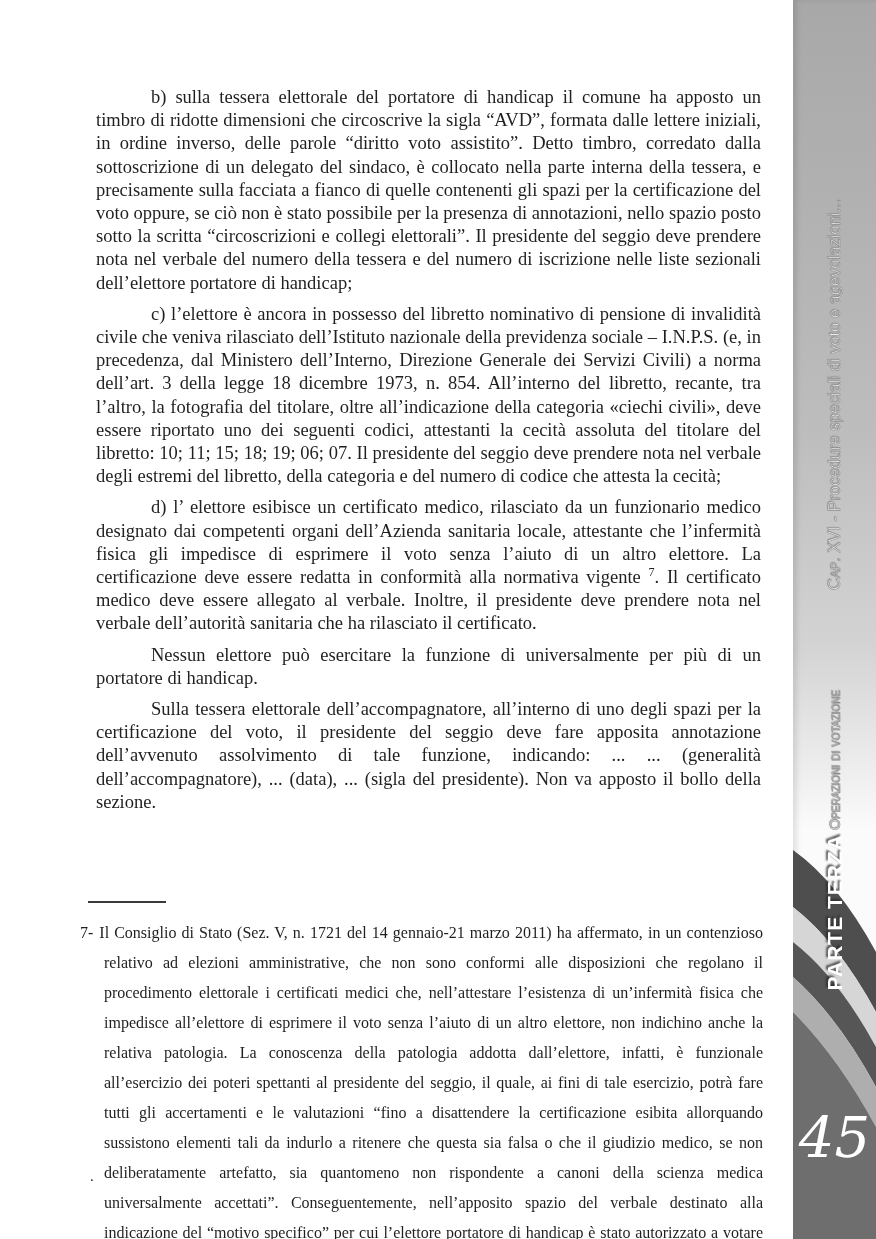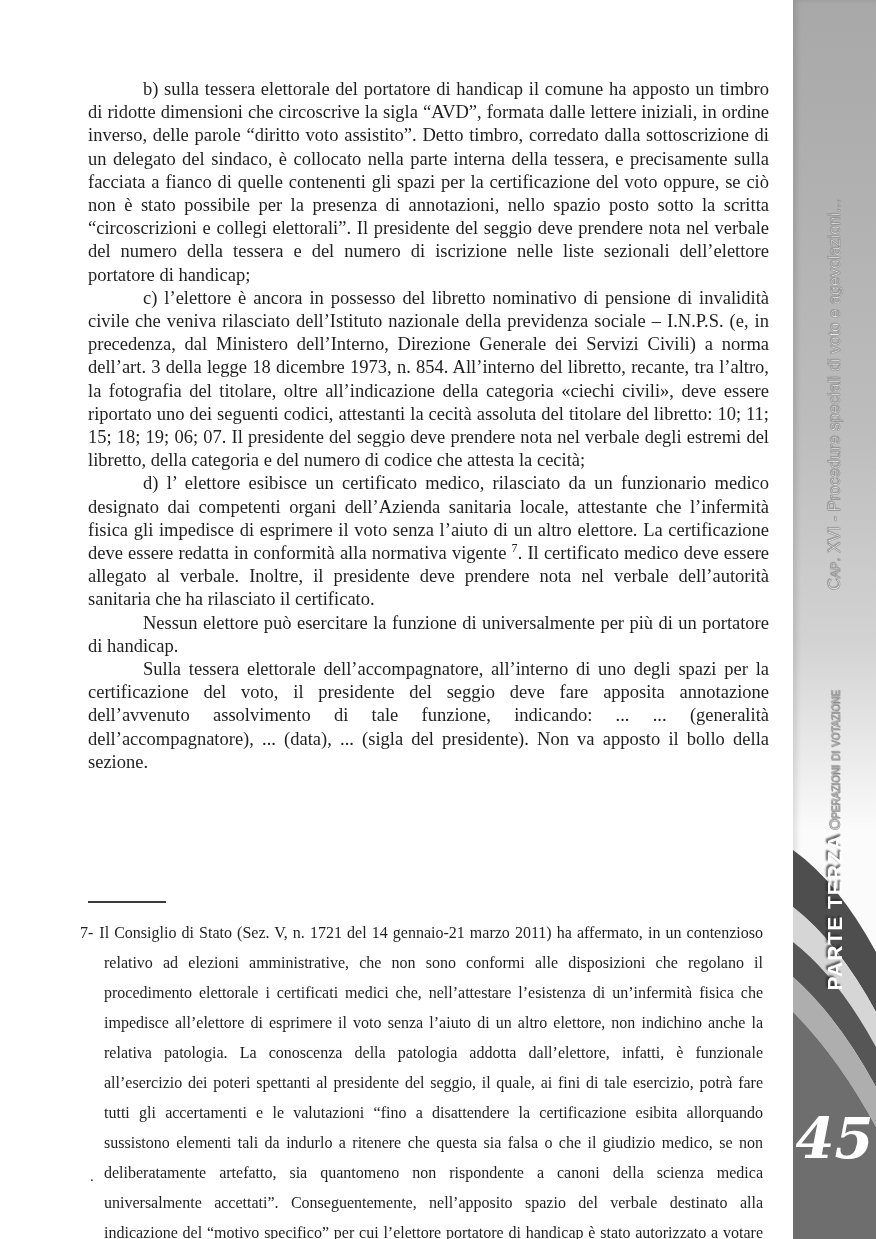--- a/index.html
+++ b/index.html
@@ -11,21 +11,21 @@
     color:#1f1f1f;
     overflow:hidden;
   }
   
   .body-text{
     position:absolute;
     left:88px;top:78px;width:681px;
     font-size:18.5px;line-height:23.2px;
     text-align:justify;
   }
-  .para{margin:0;text-indent:55px;}
+  .para{margin:8px;text-indent:55px;}
   .fn-ref{font-size:0.65em;vertical-align:super;line-height:0;}
   
   .fn-rule{
     position:absolute;left:88px;top:901px;width:78px;height:0;
     border-top:2px solid #3a3a3a;
   }
   .footnote{
     position:absolute;left:80px;top:918px;width:683px;
     font-size:16px;line-height:30px;
     text-align:justify;
@@ -69,21 +69,21 @@
   .part-wrap{top:853px;height:118px;z-index:3;}
   .part-wrap .vtxt{
     font-size:21px;font-weight:bold;color:#ffffff;
     letter-spacing:1px;
     text-shadow:2px -2px 2px rgba(40,40,40,0.75);
   }
   .page-number{
     position:absolute;left:0;top:1095px;width:83px;height:85px;
     display:flex;align-items:center;justify-content:center;
     font-family:"DejaVu Serif", serif;
-    font-style:italic;font-weight:bold;
+    font-style:italic;font-weight:normal;
     font-size:56px;color:#ffffff;z-index:3;
   }
 </style>
 </head>
 <body>
 
 <div class="page">
 
   <main class="body-text">
     <p class="para">b) sulla tessera elettorale del portatore di handicap il comune ha apposto un timbro di ridotte dimensioni che circoscrive la sigla “AVD”, formata dalle lettere iniziali, in ordine inverso, delle parole “diritto voto assistito”. Detto timbro, corredato dalla sottoscrizione di un delegato del sindaco, è collocato nella parte interna della tessera, e precisamente sulla facciata a fianco di quelle contenenti gli spazi per la certificazione del voto oppure, se ciò non è stato possibile per la presenza di annotazioni, nello spazio posto sotto la scritta “circoscrizioni e collegi elettorali”. Il presidente del seggio deve prendere nota nel verbale del numero della tessera e del numero di iscrizione nelle liste sezionali dell’elettore portatore di handicap;</p>

